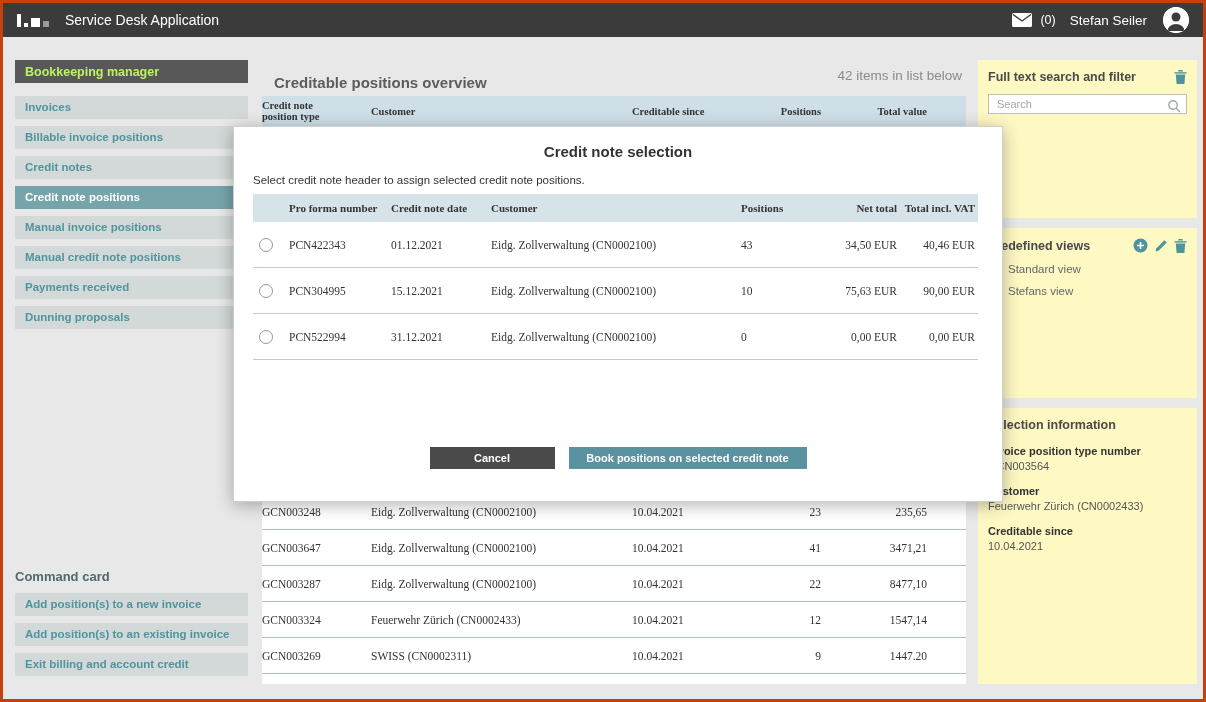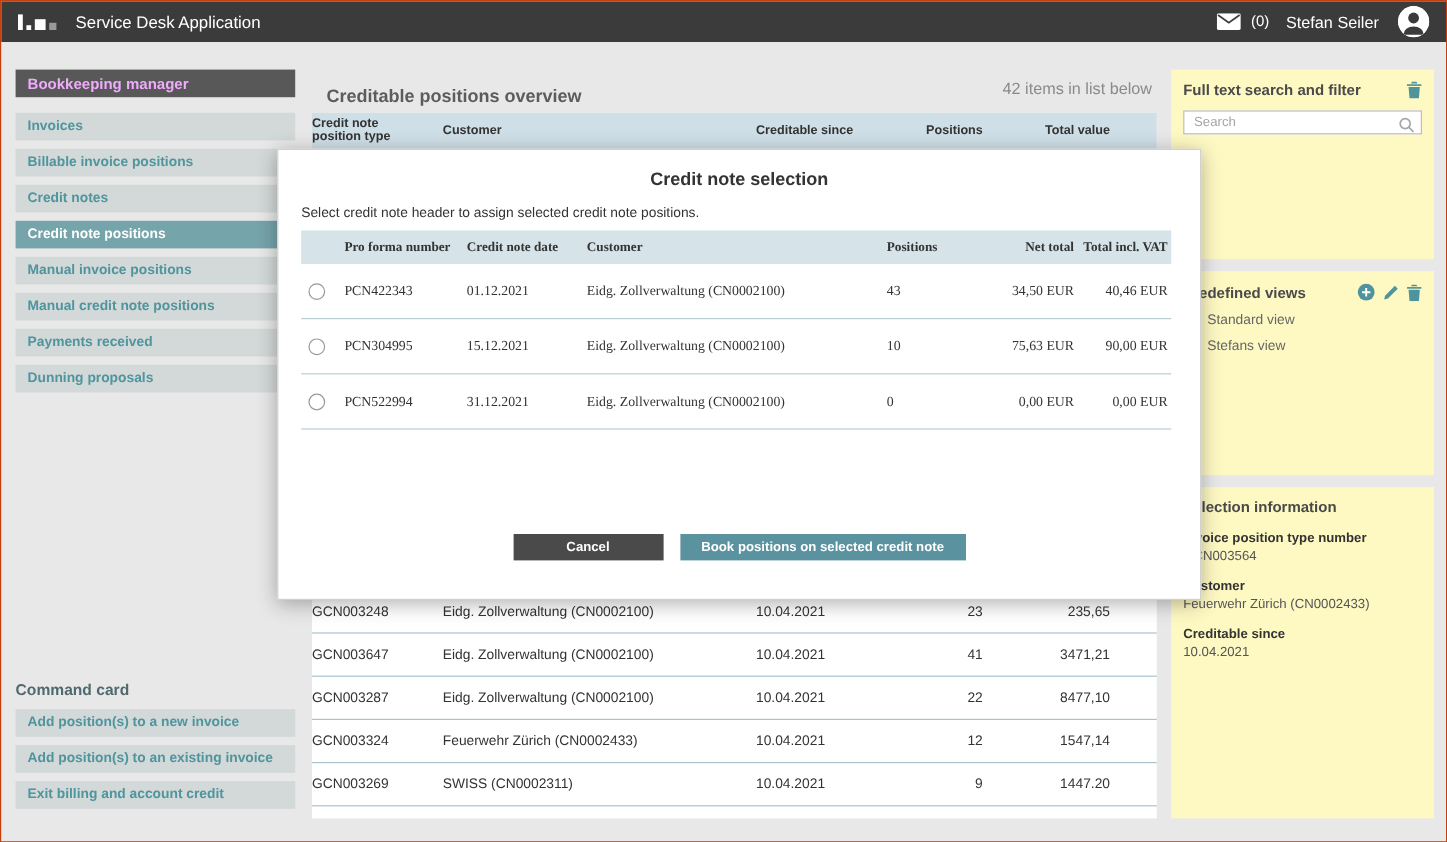--- a/index.html
+++ b/index.html
@@ -1,48 +1,48 @@
 <!DOCTYPE html>
 <html><head>
 <meta charset="utf-8">
 <style>
   * { margin:0; padding:0; box-sizing:border-box; }
   html,body { width:1206px; height:702px; background:#fff; font-family:"Liberation Sans","DejaVu Sans",sans-serif; }
-  .app { position:relative; width:1206px; height:702px; background:#e8e8e8; border:1px solid #c2410c; overflow:hidden; }
+  .app { position:relative; width:1206px; height:702px; background:#e8e8e8; border:3px solid #c2410c; overflow:hidden; }
 
   
   .topbar { position:absolute; top:0; left:0; right:0; height:34px; background:#3b3b3b; display:flex; align-items:center; padding:0 14px; }
   .logo { display:flex; align-items:flex-end; gap:3px; margin-right:16px; }
   .logo .l1 { width:4px; height:13px; background:#fff; }
   .logo .l2 { width:4px; height:4px; background:#fff; }
   .logo .l3 { width:9px; height:9px; background:#fff; }
   .logo .l4 { width:6px; height:6px; background:#9a9a9a; }
   .app-title { color:#fff; font-size:14px; }
   .topbar-right { margin-left:auto; display:flex; align-items:center; gap:8px; }
   .mail-count { color:#fff; font-size:12.5px; }
   .user-name { color:#fff; font-size:13.5px; margin-left:6px; }
   .avatar { width:26px; height:26px; border-radius:50%; overflow:hidden; margin-left:8px; background:#fff; }
 
   
   .sidebar { position:absolute; left:12px; top:57px; width:233px; }
-  .side-header { background:#585858; color:#f0abfc; font-size:12.5px; font-weight:bold; padding:5px 10px; height:23px; margin-bottom:13px; }
+  .side-header { background:#585858; color:#bef264; font-size:12.5px; font-weight:bold; padding:5px 10px; height:23px; margin-bottom:13px; }
   .side-item { background:#d3d8d8; color:#4e959d; font-size:11.5px; font-weight:bold; padding:5px 10px; height:23px; margin-bottom:7px; cursor:pointer; white-space:nowrap; overflow:hidden; }
   .side-item.selected { background:#76a4ab; color:#fff; }
 
   .command-card { position:absolute; left:12px; top:566px; width:233px; }
   .cc-title { color:#4f6a6f; font-weight:bold; font-size:13px; margin-bottom:9px; }
   .cc-btn { background:#d3d8d8; color:#4e959d; font-size:11.5px; font-weight:bold; padding:5px 10px; height:23px; margin-bottom:7px; cursor:pointer; white-space:nowrap; overflow:hidden; }
 
   
   .main { position:absolute; left:259px; top:57px; width:704px; }
   .main-head { display:flex; justify-content:space-between; align-items:center; height:30px; padding:0 4px 0 12px; }
   .main-title { font-size:15px; font-weight:bold; color:#5c5c5c;margin-top:14px; }
   .items-count { font-size:13.5px; color:#8a8a8a; }
   .table-card { background:#fff; margin-top:6px; height:588px; }
-  .main-grid { display:grid; grid-template-columns:109px 261px 117px 80px 102px 1fr; align-items:center; }
+  .main-grid { display:grid; grid-template-columns:109px 261px 117px 80px 102px 1fr; align-items:center;font-family:Liberation Serif, serif; }
   .mainthead { background:#cfdfe7; height:30px; font-size:10.5px; font-weight:bold; color:#333; }
   .mainthead .h1 { line-height:11.5px; padding-right:28px; }
   .spacer { height:368px; }
   .trow { height:36px; font-size:11.5px; color:#333; border-bottom:1px solid #a9c3cd; cursor:pointer; }
   .c-right { text-align:right; padding-right:8px; }
   .c-total { text-align:right; padding-right:4px; }
 
   
   .rightcol { position:absolute; left:975px; top:57px; width:219px; }
   .rcard { background:#fef9c3; padding:10px; margin-bottom:10px; }

